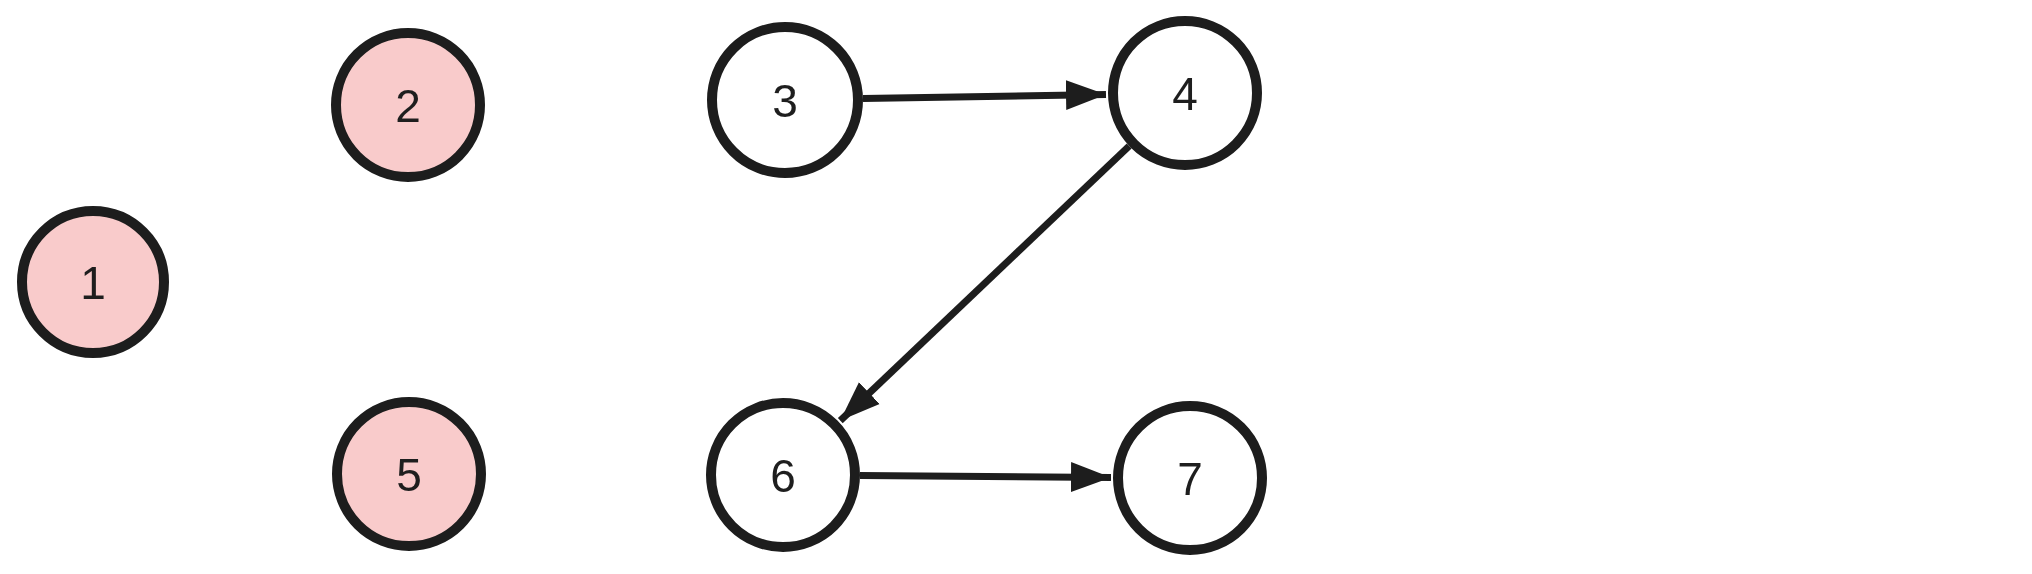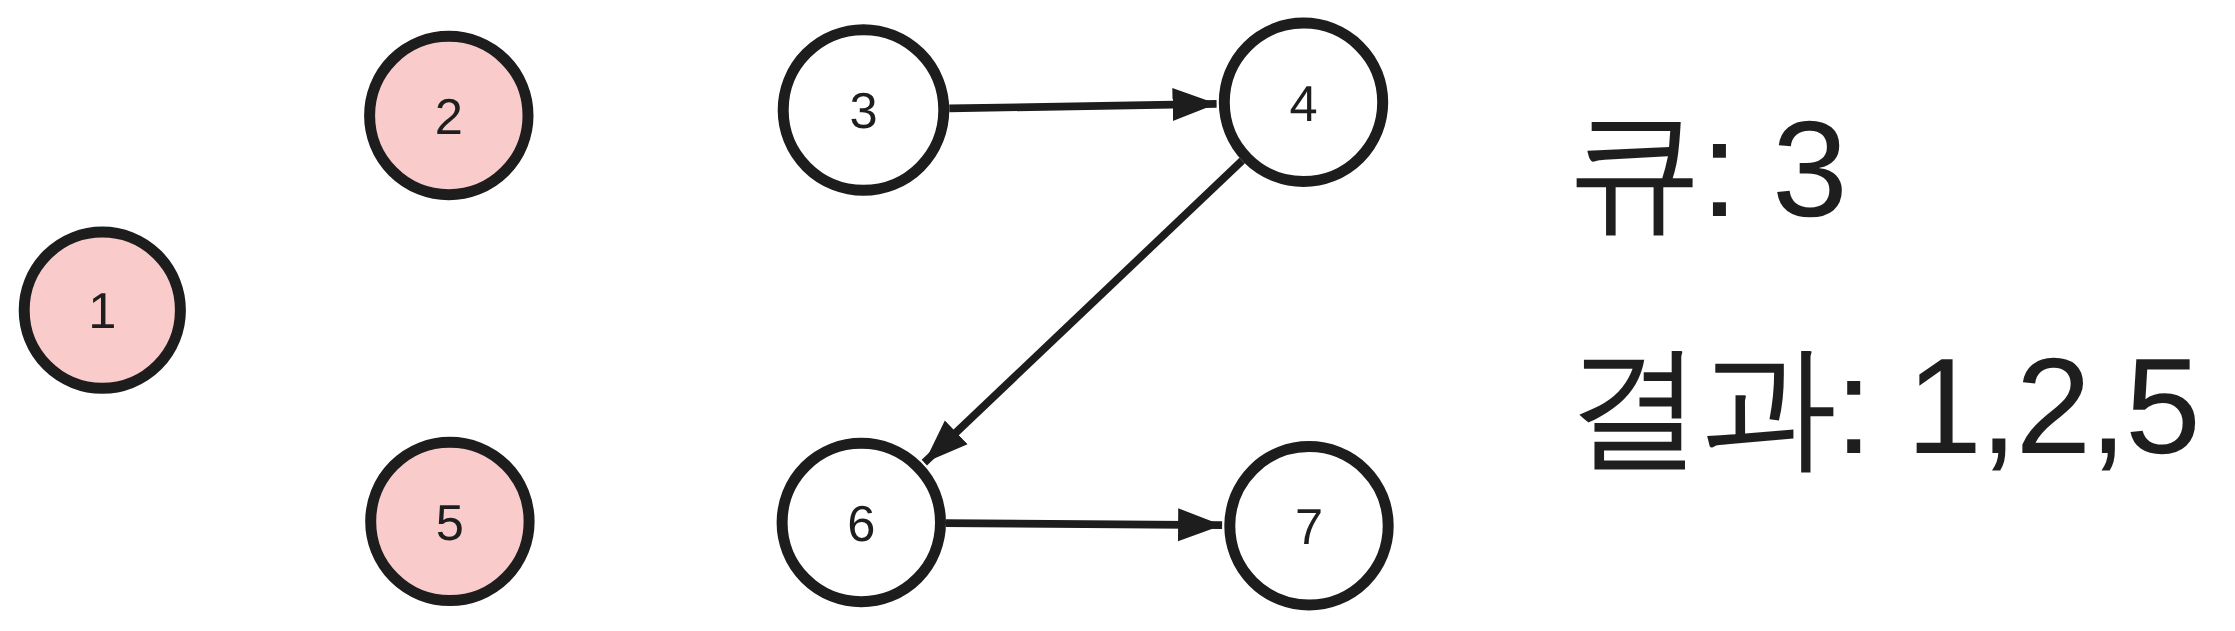--- a/index.html
+++ b/index.html
@@ -70,17 +70,15 @@
           <circle cx="783" cy="475" r="72" fill="#ffffff" stroke="#1d1d1d" stroke-width="10"></circle>
           <text x="783" y="475" dy="0.36em" text-anchor="middle" class="node-label">6</text>
         </g>
         <g>
           <circle cx="1190" cy="478" r="72" fill="#ffffff" stroke="#1d1d1d" stroke-width="10"></circle>
           <text x="1190" y="478" dy="0.36em" text-anchor="middle" class="node-label">7</text>
         </g>
       </g>
   </svg>
 
-  <div id="queue-line" class="status-line">큐: 3</div>
 
-  <div id="result-line" class="status-line">결과: 1,2,5</div>
 
 </div>
 
 </body></html>

